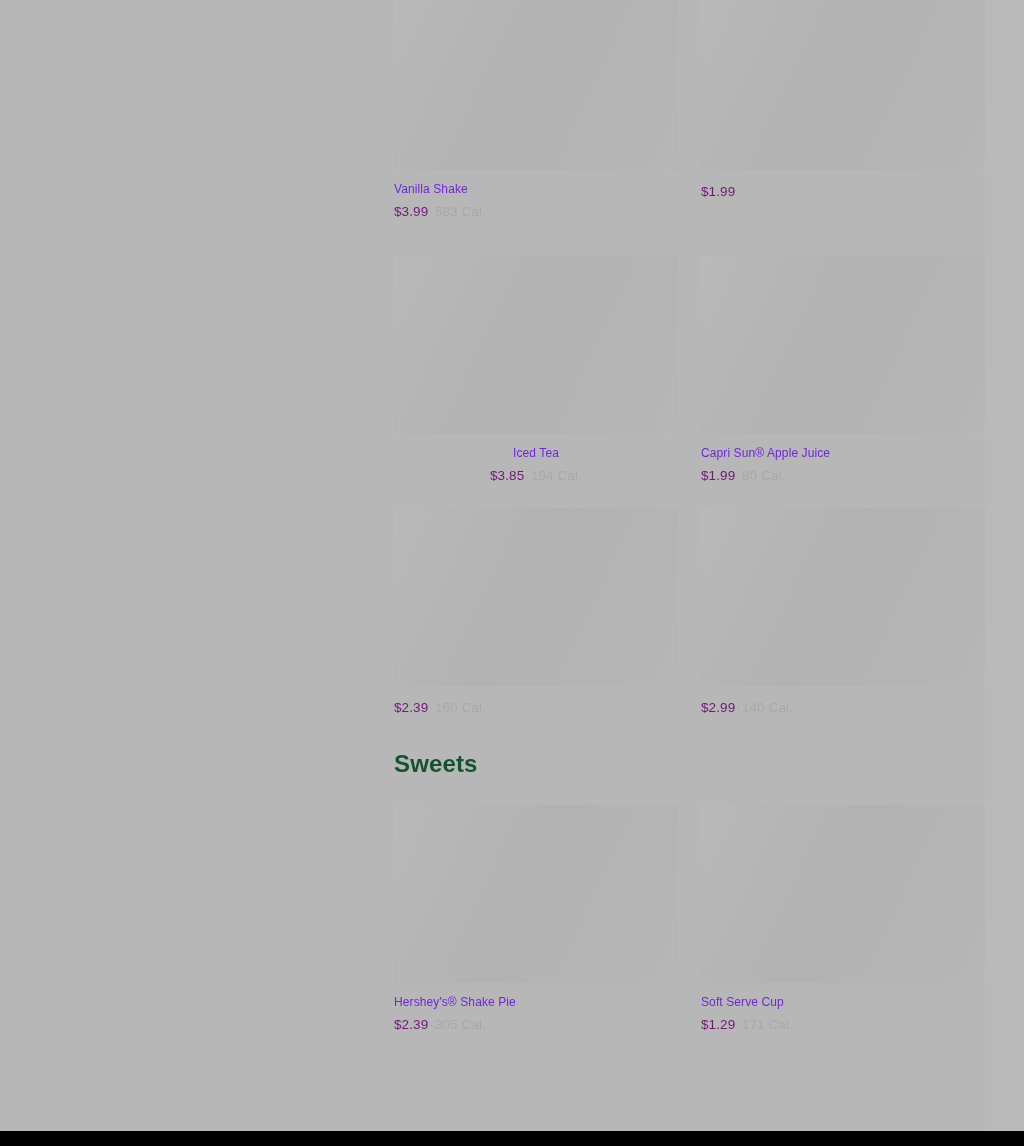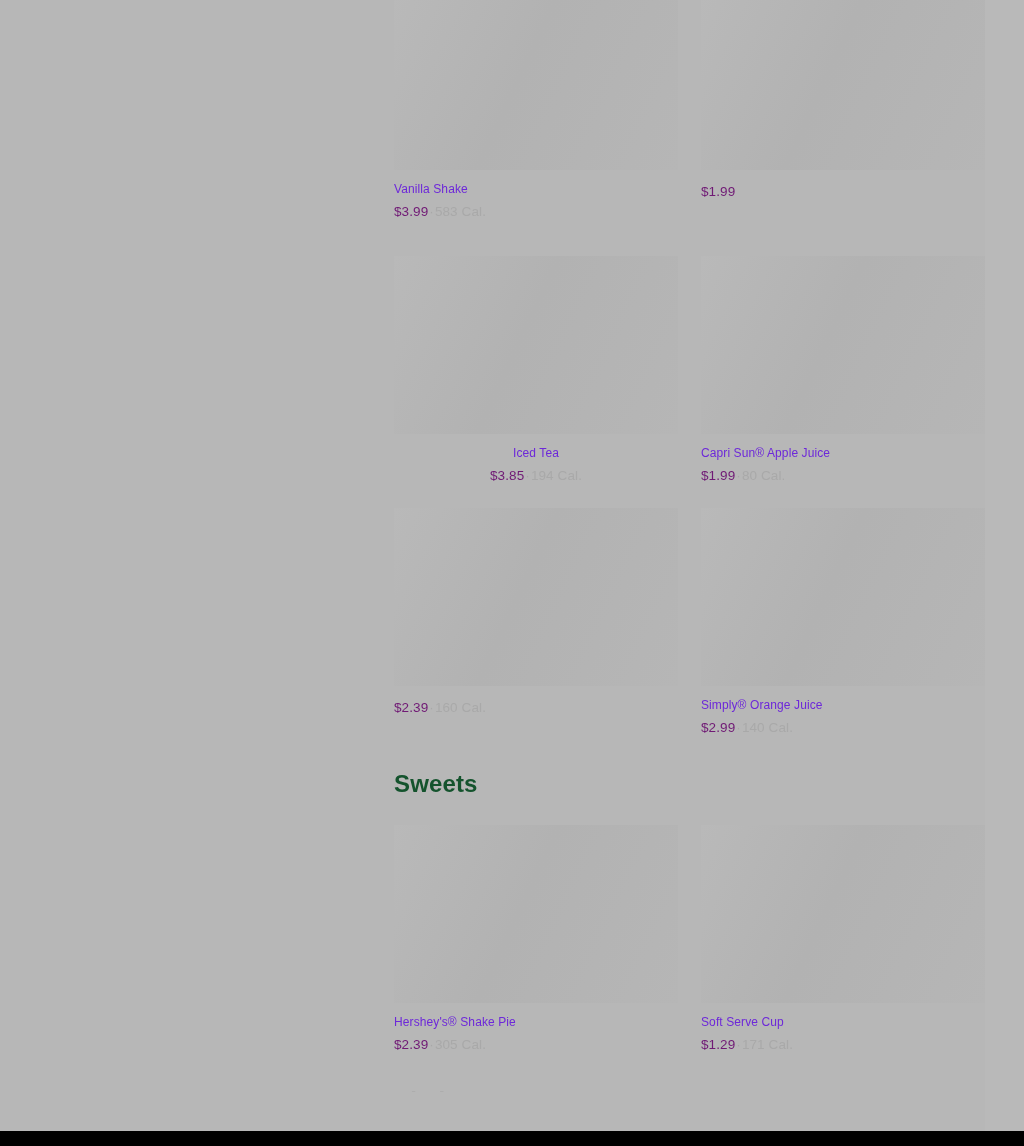--- a/index.html
+++ b/index.html
@@ -209,21 +209,20 @@
         <span class="product-info" style="display:block;">
           <span class="product-meta" style="display:block;">
             <span class="product-price">$2.39</span><span class="meta-sep">·</span><span class="product-cal">160 Cal.</span>
           </span>
         </span>
       </a>
 
       <a class="product-card">
         <span class="product-thumb"></span>
         <span class="product-info" style="display:block;">
-          <span class="product-name" style="display:block;">Simply® Orange Juice</span>
           <span class="product-meta" style="display:block;">
             <span class="product-price">$2.99</span><span class="meta-sep">·</span><span class="product-cal">140 Cal.</span>
           </span>
         </span>
       </a>
 
     </div>
 
     <div class="heading-gap-top"></div>
 

